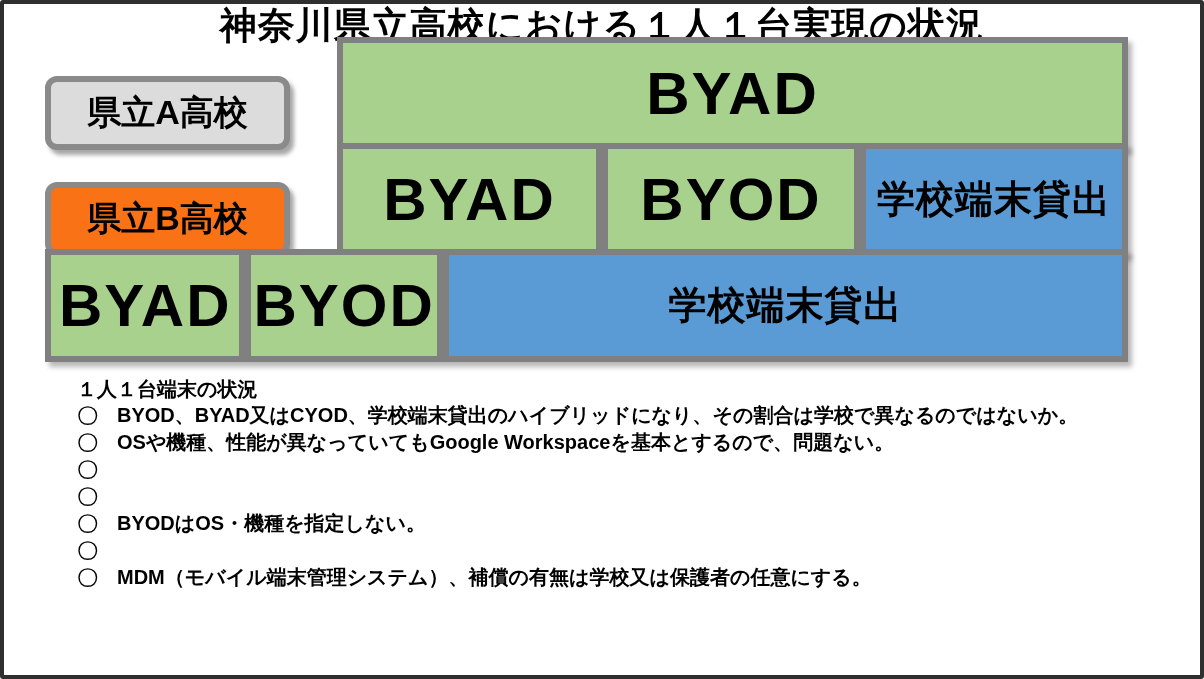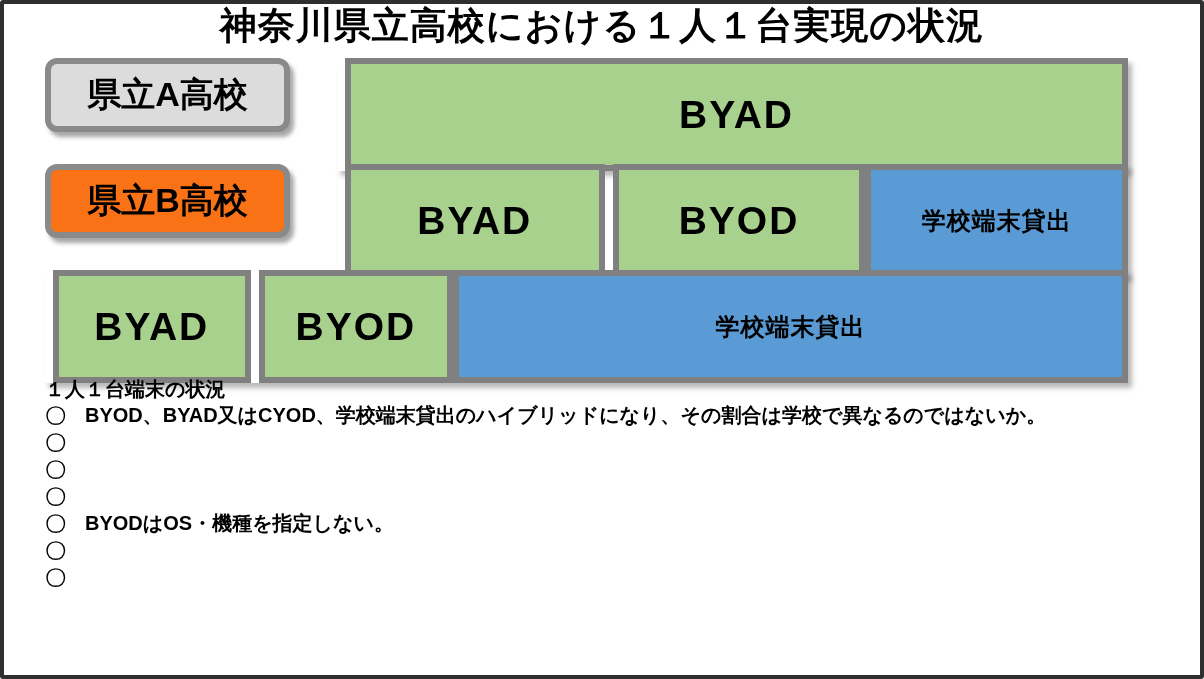--- a/index.html
+++ b/index.html
@@ -21,21 +21,21 @@
     line-height: 44px;
     letter-spacing: 1px;
   }
   .rows {
     margin-top: 10px;
     padding-left: 41px;
     padding-right: 72px;
   }
   .row {
     display: flex;
-    align-items: flex-start;
+    align-items: flex-end;
     height: 92px;
     margin-bottom: 14px;
   }
   .label-box {
     flex: none;
     width: 233px;
     height: 62px;
     border: 6px solid #8a8a8a;
     border-radius: 12px;
     background: #dcdcdc;
@@ -56,27 +56,28 @@
   .seg {
     box-sizing: border-box;
     border: 6px solid #808080;
     display: flex;
     align-items: center;
     justify-content: center;
     font-weight: bold;
     white-space: nowrap;
     overflow: hidden;
   }
-  .seg-green { font-size: 39px; letter-spacing: 2px; margin-left: 8px; }
-  .seg-blue  { font-size: 24px; letter-spacing: 1px; }
+  .seg-green { font-size: 60px; letter-spacing: 2px; }
+  .seg-blue  { font-size: 38px; letter-spacing: 1px; }
   .notes {
     margin-top: 8px;
     padding-left: 41px;
     padding-right: 30px;
     font-weight: bold;
+    margin-left: 32px;
   }
   .notes-heading {
     font-size: 20px;
     line-height: 26px;
   }
   .note-item {
     display: flex;
     align-items: flex-start;
     font-size: 20px;
     line-height: 27px;
@@ -119,31 +120,33 @@
 
 <div class="notes">
   <div class="notes-heading">１人１台端末の状況</div>
   <div>
       <div class="note-item">
         <span class="bullet">〇</span>
         <span class="note-text">BYOD、BYAD又はCYOD、学校端末貸出のハイブリッドになり、その割合は学校で異なるのではないか。</span>
       </div>
       <div class="note-item">
         <span class="bullet">〇</span>
+        <span class="note-text">OSや機種、性能が異なっていてもGoogle Workspaceを基本とするので、問題ない。</span>
       </div>
       <div class="note-item">
         <span class="bullet">〇</span>
       </div>
       <div class="note-item">
         <span class="bullet">〇</span>
       </div>
       <div class="note-item">
         <span class="bullet">〇</span>
         <span class="note-text">BYODはOS・機種を指定しない。</span>
       </div>
       <div class="note-item">
         <span class="bullet">〇</span>
       </div>
       <div class="note-item">
         <span class="bullet">〇</span>
+        <span class="note-text">MDM（モバイル端末管理システム）、補償の有無は学校又は保護者の任意にする。</span>
       </div>
     </div>
 </div>
 
 </body></html>

